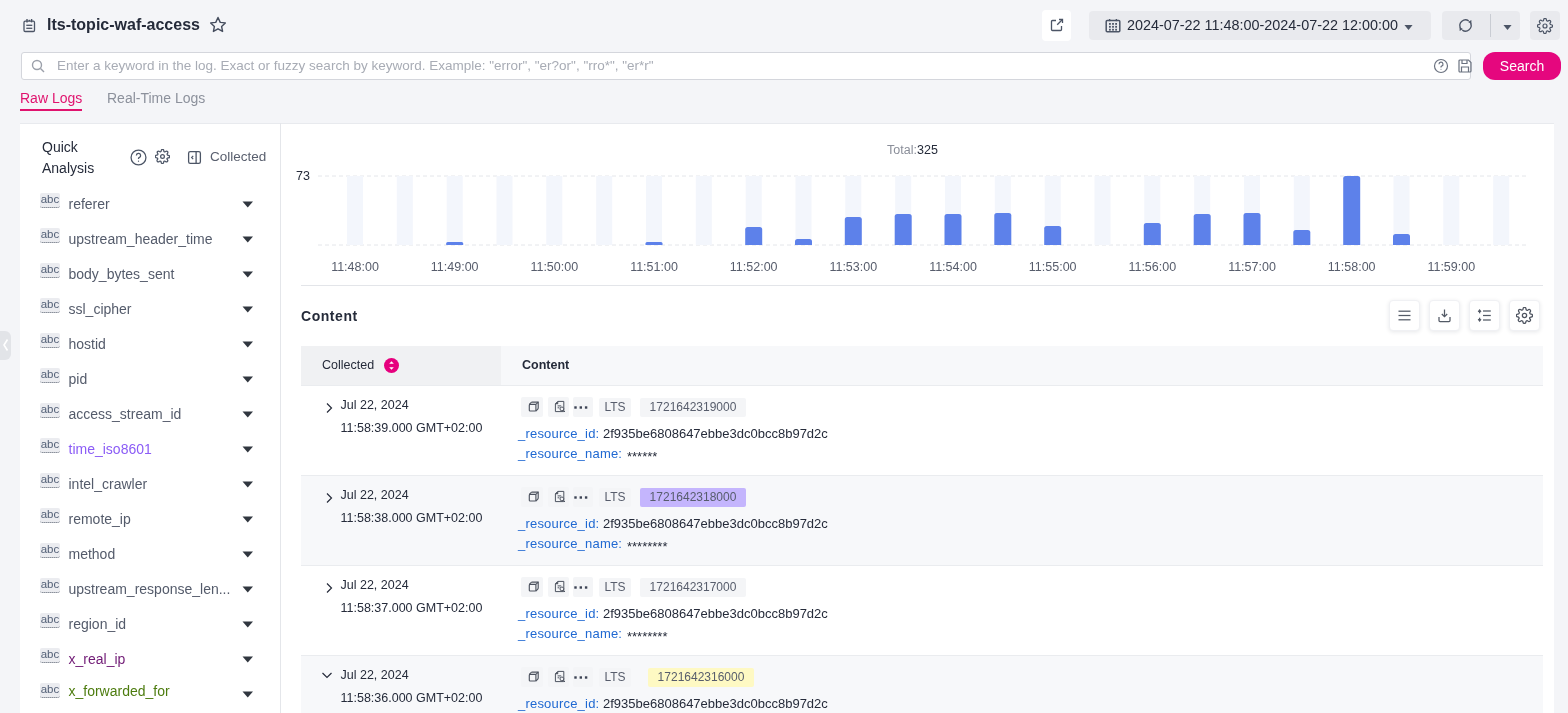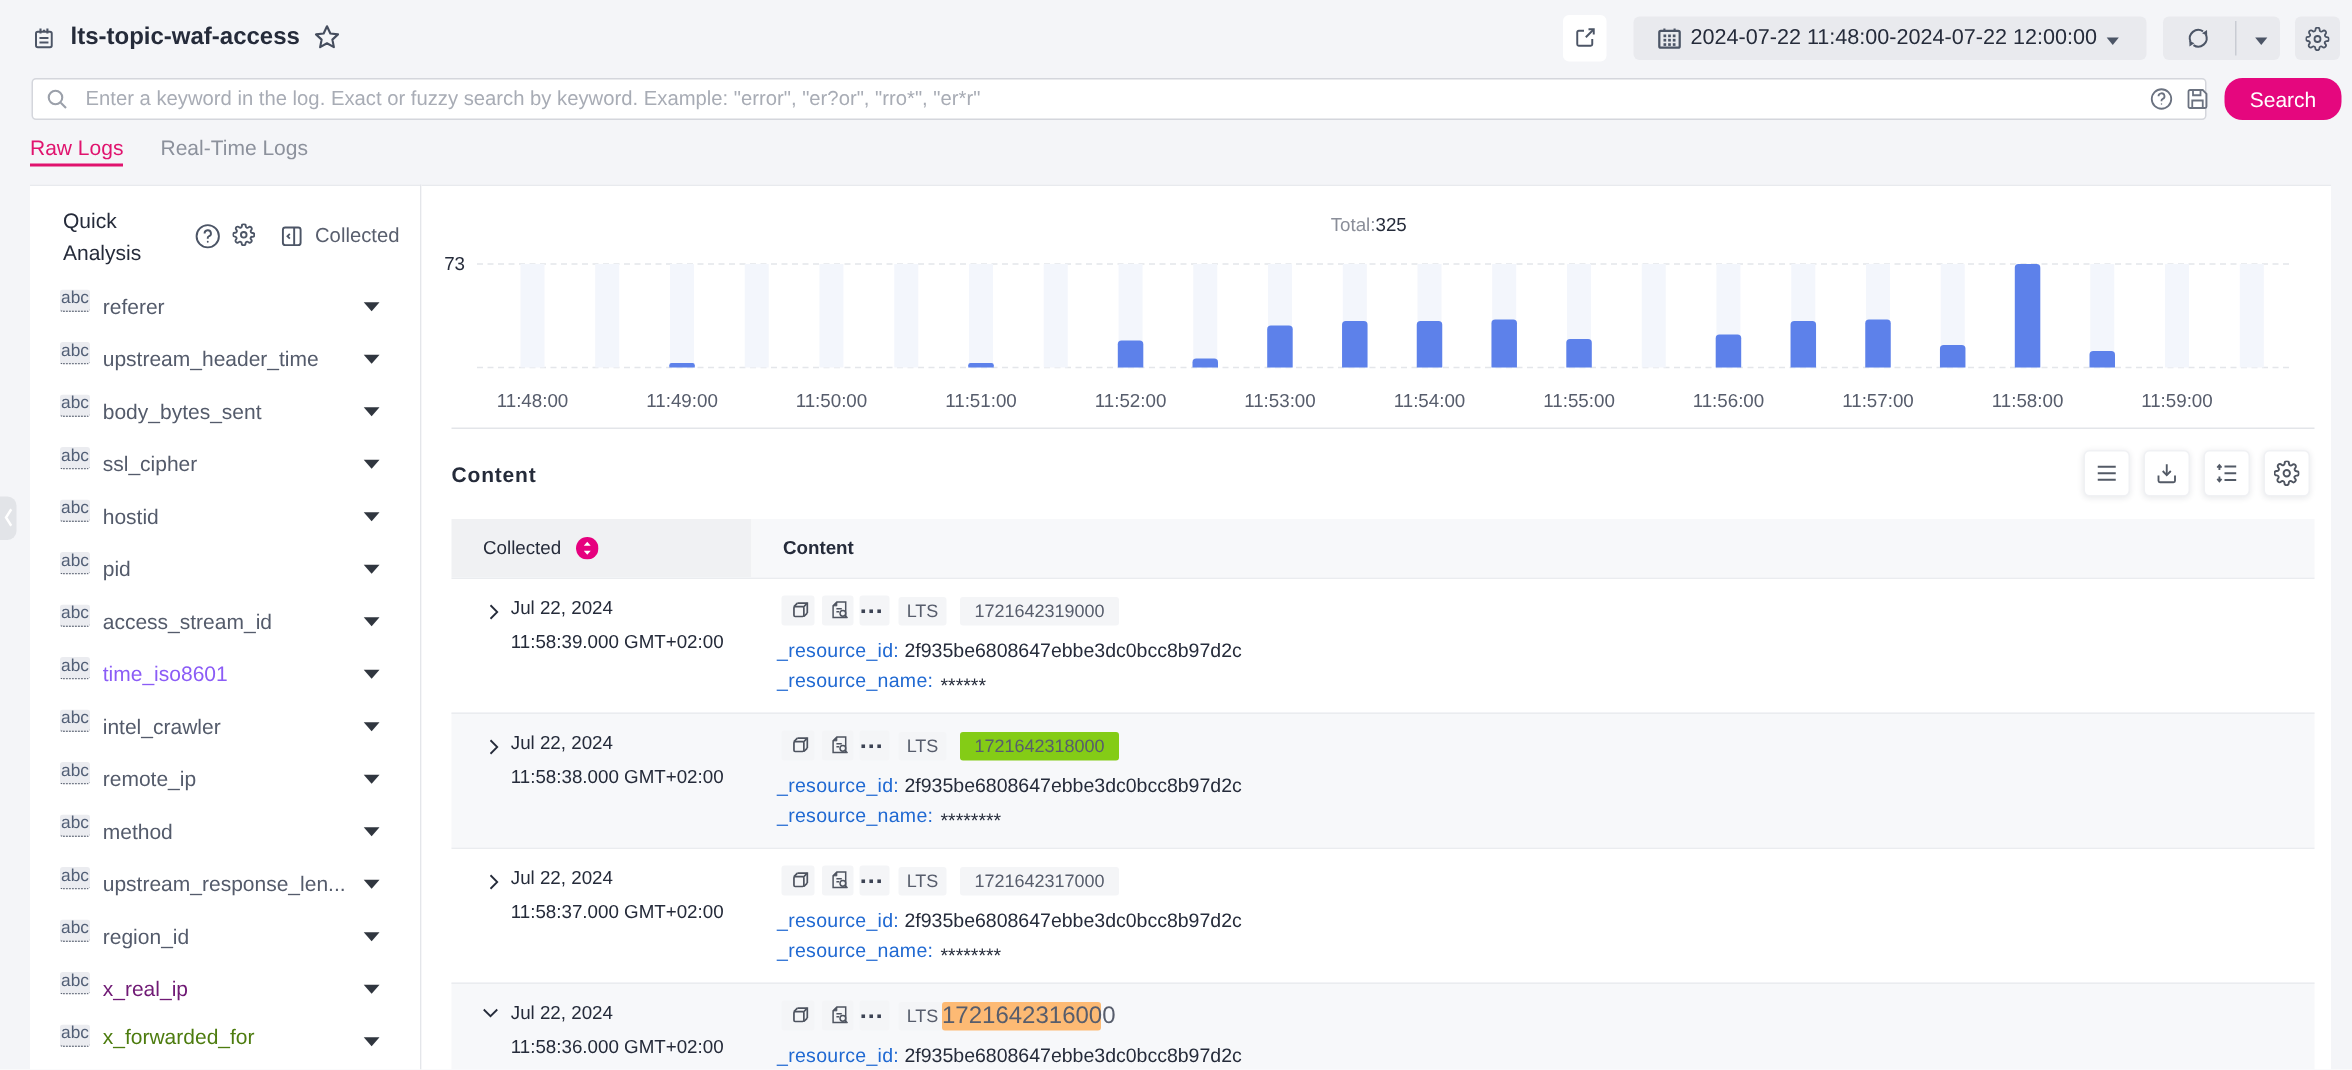--- a/index.html
+++ b/index.html
@@ -352,21 +352,21 @@
       <circle cx="8.9" cy="8.9" r="1.9" fill="#f4f5f7"></circle>
       <line x1="10.4" y1="10.4" x2="12" y2="12"></line>
     </svg>
     <div class="abs" style="left:573px; top:487px; width:20px; height:20px; background:#f4f5f7; border-radius:2px;"></div>
     <svg class="abs" style="left:574px; top:496px;" width="15" height="3" viewBox="0 0 15 3">
       <rect x="0.3" y="0.3" width="2.4" height="2.4" fill="#3c4354"></rect>
       <rect x="5.6" y="0.3" width="2.4" height="2.4" fill="#3c4354"></rect>
       <rect x="10.9" y="0.3" width="2.4" height="2.4" fill="#3c4354"></rect>
     </svg>
     <div class="abs" style="left:599px; top:487.5px; width:32px; height:19px; background:#f4f5f7; border-radius:2px; font-size:12px; color:#575d6c; text-align:center; line-height:19px;">LTS</div>
-    <div class="abs" style="left:640px; top:487.5px; width:106px; height:19px; background:#84cc16; border-radius:2px; font-size:12px; color:#575d6c; text-align:center; line-height:19px;">1721642318000</div>
+    <div class="abs" style="left:640px; top:487.5px; width:106px; height:19px; background:#c4b5fd; border-radius:2px; font-size:12px; color:#575d6c; text-align:center; line-height:19px;">1721642318000</div>
     <div class="abs" style="left:518px; top:515.5px; font-size:13px; letter-spacing:0.2px; color:#2069d2;">_resource_id:</div>
     <div class="abs" style="left:603px; top:515.5px; font-size:13px; color:#252b3a;">2f935be6808647ebbe3dc0bcc8b97d2c</div>
     <div class="abs" style="left:518px; top:536px; font-size:13px; letter-spacing:0.2px; color:#2069d2;">_resource_name:</div>
     <div class="abs" style="left:627px; top:538.5px; font-size:13px; color:#252b3a;">********</div>
     <div class="abs" style="left:301px; top:565px; width:1242px; height:90px; background:#fff; border-top:1px solid #eaecef;"></div>
     <svg class="abs" style="left:325px; top:581.5px;" width="9" height="12" viewBox="0 0 9 12" fill="none" stroke="#252b3a" stroke-width="1.2">
       <path d="M2 1.5L6.5 6L2 10.5"></path>
     </svg>
     <div class="abs" style="left:340.5px; top:578px; font-size:12.5px; color:#252b3a;">Jul 22, 2024</div>
     <div class="abs" style="left:340.5px; top:601px; font-size:12.5px; color:#252b3a;">11:58:37.000 GMT+02:00</div>
@@ -418,16 +418,16 @@
       <circle cx="8.9" cy="8.9" r="1.9" fill="#f4f5f7"></circle>
       <line x1="10.4" y1="10.4" x2="12" y2="12"></line>
     </svg>
     <div class="abs" style="left:573px; top:667px; width:20px; height:20px; background:#f4f5f7; border-radius:2px;"></div>
     <svg class="abs" style="left:574px; top:676px;" width="15" height="3" viewBox="0 0 15 3">
       <rect x="0.3" y="0.3" width="2.4" height="2.4" fill="#3c4354"></rect>
       <rect x="5.6" y="0.3" width="2.4" height="2.4" fill="#3c4354"></rect>
       <rect x="10.9" y="0.3" width="2.4" height="2.4" fill="#3c4354"></rect>
     </svg>
     <div class="abs" style="left:599px; top:667.5px; width:32px; height:19px; background:#f4f5f7; border-radius:2px; font-size:12px; color:#575d6c; text-align:center; line-height:19px;">LTS</div>
-    <div class="abs" style="left:628px; top:667.5px; width:106px; height:19px; background:#fdba74; border-radius:2px; font-size:16px; color:#575d6c; text-align:center; line-height:19px;">1721642316000</div>
+    <div class="abs" style="left:648px; top:667.5px; width:106px; height:19px; background:#fef9c3; border-radius:2px; font-size:12px; color:#575d6c; text-align:center; line-height:19px;">1721642316000</div>
     <div class="abs" style="left:518px; top:695.5px; font-size:13px; letter-spacing:0.2px; color:#2069d2;">_resource_id:</div>
     <div class="abs" style="left:603px; top:695.5px; font-size:13px; color:#252b3a;">2f935be6808647ebbe3dc0bcc8b97d2c</div>
   </div>
 
 </body></html>

